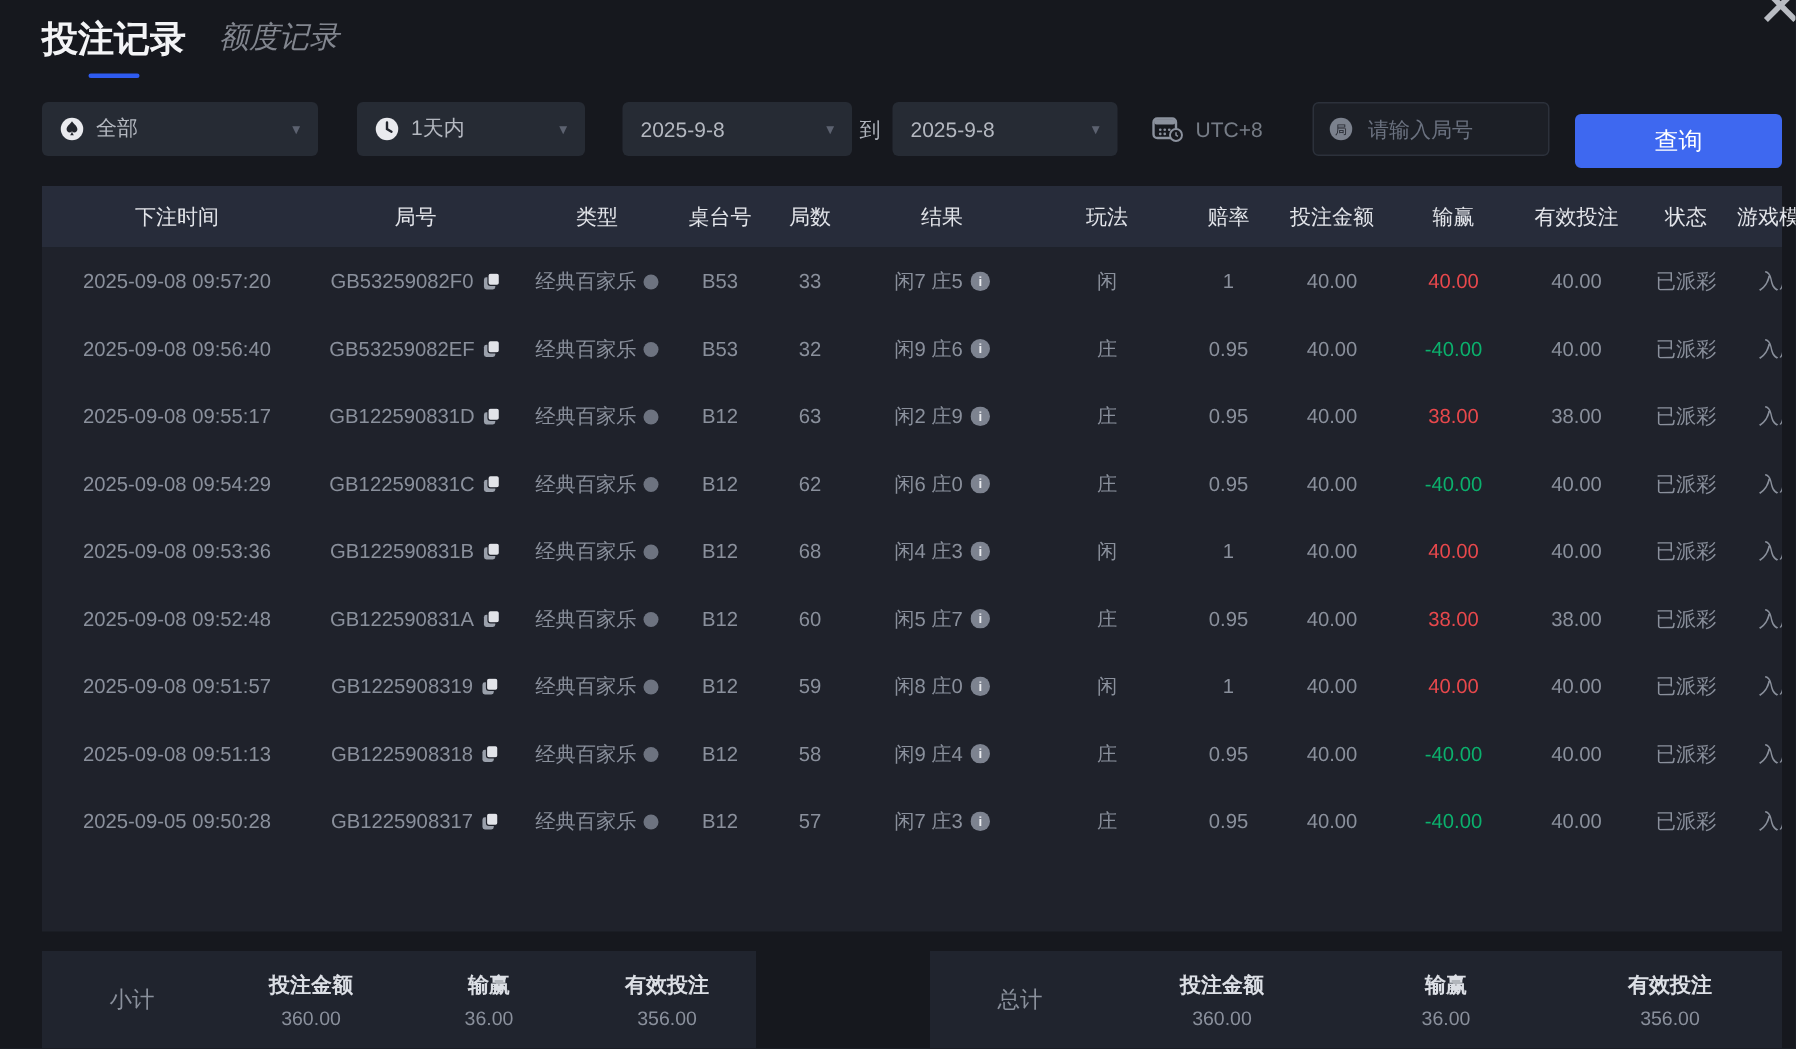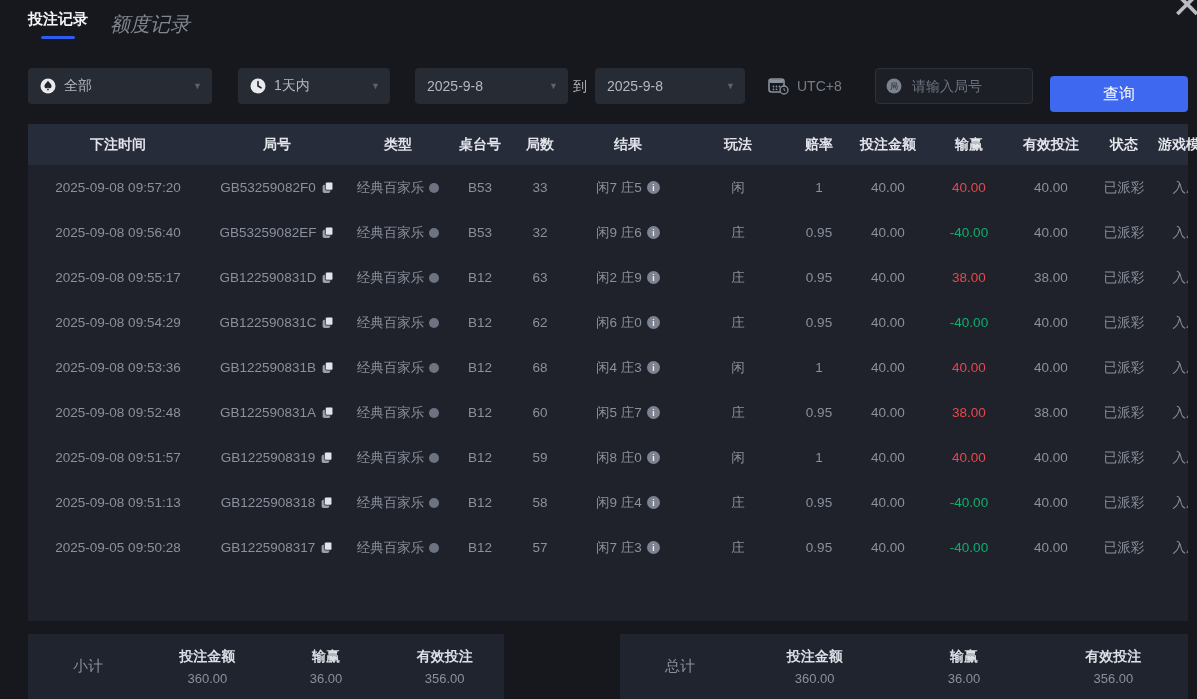--- a/index.html
+++ b/index.html
@@ -4,21 +4,21 @@
 <style>
   html,body{margin:0;padding:0;}
   body{
     width:1197px;height:699px;position:relative;overflow:hidden;
     background:#16181e;color:#c7cad1;
     font-family:"Liberation Sans","DejaVu Sans",sans-serif;
   }
   
   .tabs{position:absolute;top:10px;left:28px;display:flex;gap:22px;align-items:flex-start;}
   .tab{cursor:pointer;position:relative;padding-bottom:10px;}
-  .tab.active{color:#f3f4f6;font-size:15px;font-weight:bold;}
+  .tab.active{color:#f3f4f6;font-size:24px;font-weight:bold;}
   .tab.inactive{color:#82868f;font-size:20px;margin-top:1px;font-style:italic;}
   .tab-underline{position:absolute;left:50%;transform:translateX(-50%);bottom:0;width:34px;height:3px;border-radius:2px;background:var(--accent,#2e5bf0);}
   .close-btn{position:absolute;top:-14px;right:-6px;font-size:38px;font-weight:300;color:#b9bcc3;cursor:pointer;line-height:1;}
   
   .dd{position:absolute;top:68px;height:36px;background:#262b34;border-radius:4px;
       display:flex;align-items:center;gap:8px;padding:16px 12px;box-sizing:border-box;
       color:#b4b8c0;font-size:14px;cursor:pointer;}
   .chevron{position:absolute;right:10px;font-size:9px;color:#5c6270;}
   .to-label{position:absolute;top:68px;left:573px;line-height:36px;color:#aeb2bb;font-size:14px;}
   .tz{position:absolute;top:68px;left:768px;height:36px;display:flex;align-items:center;gap:8px;color:#767c86;font-size:14px;}
@@ -29,21 +29,21 @@
   .round-box input::placeholder{color:#6b7280;}
   .query-btn{position:absolute;top:76px;left:1050px;width:138px;height:36px;background:var(--accent,#3e68f0);
       border:none;border-radius:4px;color:#fff;font-size:16px;cursor:pointer;
       font-family:"Liberation Sans","DejaVu Sans",sans-serif;}
   
   .table{position:absolute;left:28px;top:124px;width:1160px;}
   .thead{height:41px;background:#272c3a;display:flex;align-items:center;}
   .tbody{background:#1f222b;height:456px;overflow:hidden;}
   .tr{height:45px;display:flex;align-items:center;}
   .th,.td{text-align:center;white-space:nowrap;flex:0 0 auto;display:flex;align-items:center;justify-content:center;gap:5px;}
-  .th{color:#e3e5ea;font-size:14px;font-weight:bold;}
+  .th{color:#e3e5ea;font-size:14px;font-weight:normal;}
   .td{color:#8a909c;font-size:13.5px;}
   .red{color:var(--red,#e8484c);}
   .green{color:var(--green,#0bb16d);}
   .c0{width:180px}.c1{width:138px}.c2{width:104px}.c3{width:60px}.c4{width:60px}
   .c5{width:116px}.c6{width:104px}.c7{width:58px}.c8{width:80px}.c9{width:82px}
   .c10{width:82px}.c11{width:64px}.c12{width:60px}
   .icon{display:inline-flex;align-items:center;}
   .type-dot{width:10px;height:10px;border-radius:50%;background:#6d7380;display:inline-block;}
   
   .panel{position:absolute;top:634px;height:65px;background:#20242e;display:flex;align-items:center;}

